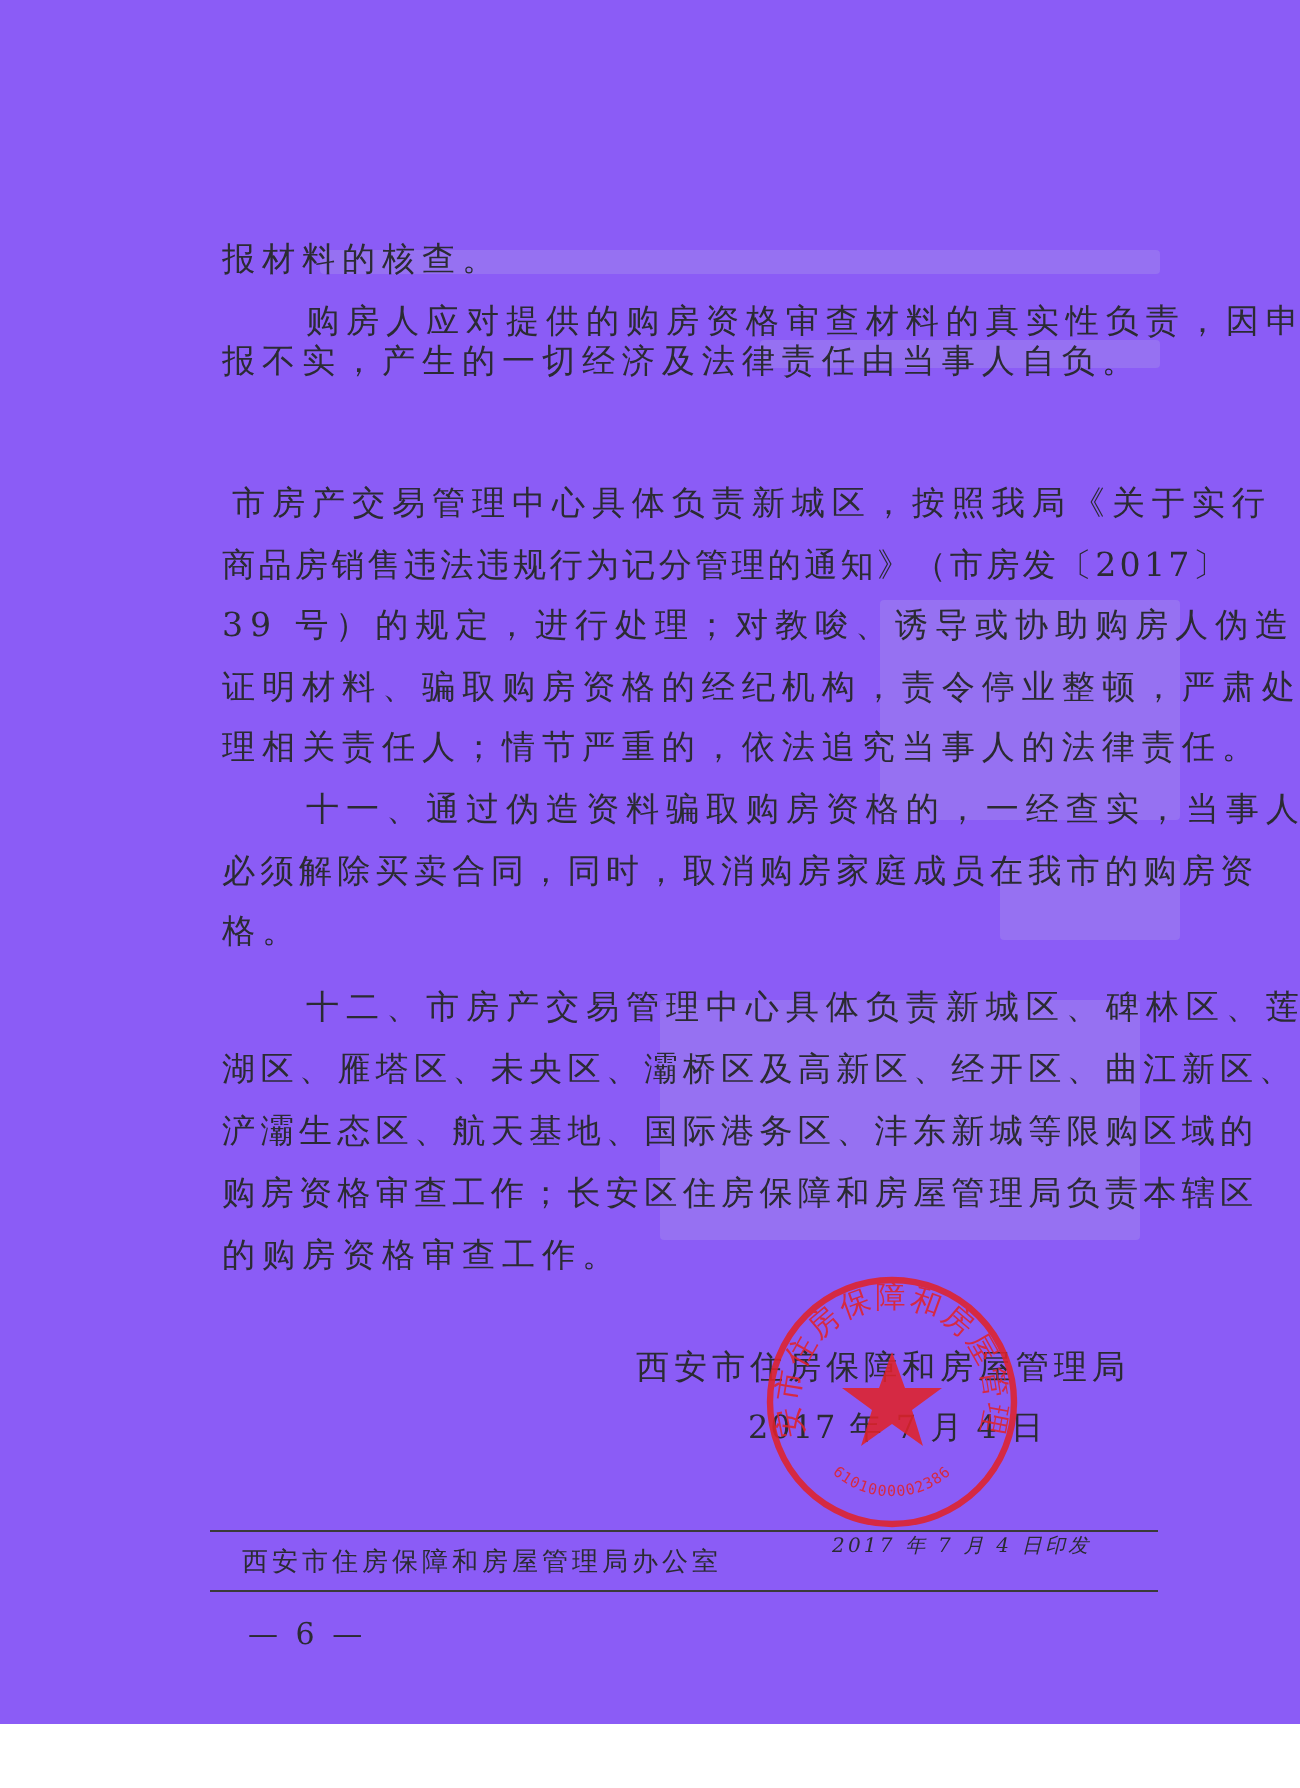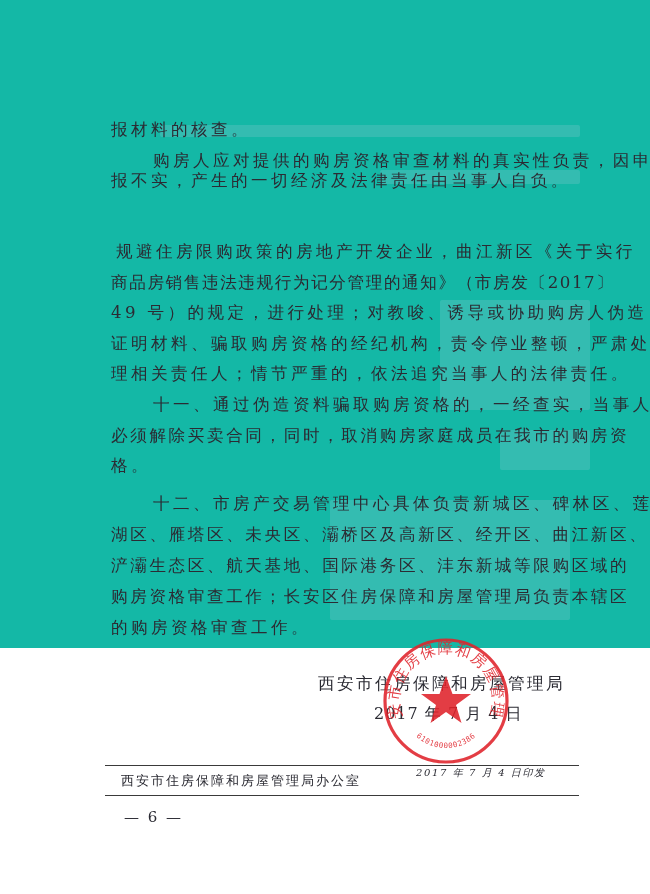--- a/index.html
+++ b/index.html
@@ -11,22 +11,22 @@
       width: 650px;
       height: 894px;
       position: relative;
       overflow: hidden;
       font-family: "DejaVu Serif", "Liberation Serif", serif;
       color: #2a2a30;
     }
     .page {
       position: absolute;
       left: 0; top: 0;
-      width: 650px; height: 648px;
-      background: #14b8a6;
+      width: 650px; height: 862px;
+      background: #8b5cf6;
     }
     .ghost {
       position: absolute;
       background: rgba(200, 208, 225, 0.18);
       border-radius: 2px;
     }
     .line {
       position: absolute;
       left: 111px;
       width: 452px;
@@ -112,23 +112,23 @@
 
   <div class="ghost" style="left:160px;top:125px;width:420px;height:12px;"></div>
   <div class="ghost" style="left:380px;top:170px;width:200px;height:14px;"></div>
   <div class="ghost" style="left:440px;top:300px;width:150px;height:110px;"></div>
   <div class="ghost" style="left:500px;top:430px;width:90px;height:40px;"></div>
   <div class="ghost" style="left:330px;top:500px;width:240px;height:120px;"></div>
 
   <div class="line" style="top:120px;">报材料的核查。</div>
   <div class="line indent" style="top:151px;">购房人应对提供的购房资格审查材料的真实性负责，因申</div>
   <div class="line" style="top:171px;">报不实，产生的一切经济及法律责任由当事人自负。</div>
-  <div class="line" style="top:242px;left:116px;">规避住房限购政策的房地产开发企业，曲江新区《关于实行</div>
+  <div class="line" style="top:242px;left:116px;">市房产交易管理中心具体负责新城区，按照我局《关于实行</div>
   <div class="line tighter" style="top:273px;">商品房销售违法违规行为记分管理的通知》（市房发〔2017〕</div>
-  <div class="line" style="top:303px;">49 号）的规定，进行处理；对教唆、诱导或协助购房人伪造</div>
+  <div class="line" style="top:303px;">39 号）的规定，进行处理；对教唆、诱导或协助购房人伪造</div>
   <div class="line" style="top:364px;">理相关责任人；情节严重的，依法追究当事人的法律责任。</div>
   <div class="line" style="top:334px;">证明材料、骗取购房资格的经纪机构，责令停业整顿，严肃处</div>
   <div class="line indent" style="top:395px;">十一、通过伪造资料骗取购房资格的，一经查实，当事人</div>
   <div class="line tight" style="top:426px;">必须解除买卖合同，同时，取消购房家庭成员在我市的购房资</div>
   <div class="line" style="top:456px;">格。</div>
   <div class="line indent" style="top:494px;">十二、市房产交易管理中心具体负责新城区、碑林区、莲</div>
   <div class="line tight" style="top:525px;">湖区、雁塔区、未央区、灞桥区及高新区、经开区、曲江新区、</div>
   <div class="line tight" style="top:556px;">浐灞生态区、航天基地、国际港务区、沣东新城等限购区域的</div>
   <div class="line tight" style="top:587px;">购房资格审查工作；长安区住房保障和房屋管理局负责本辖区</div>
   <div class="line" style="top:618px;">的购房资格审查工作。</div>

